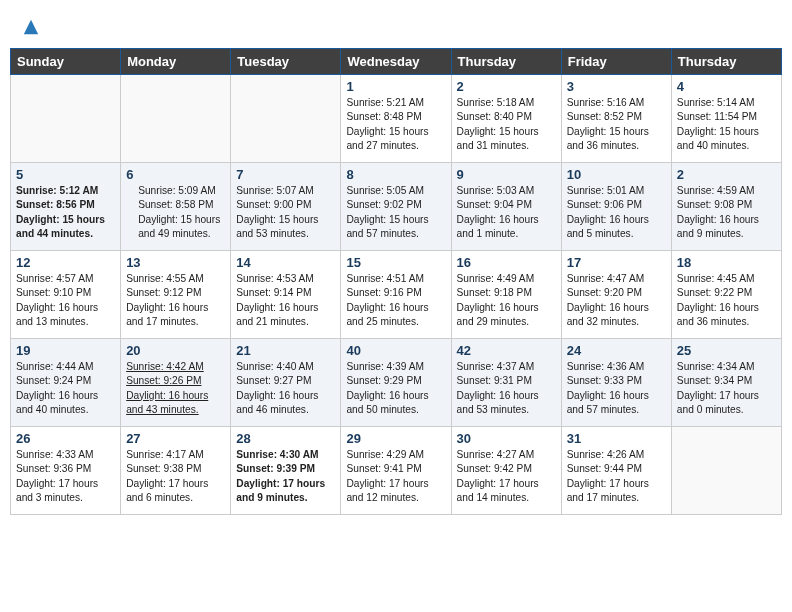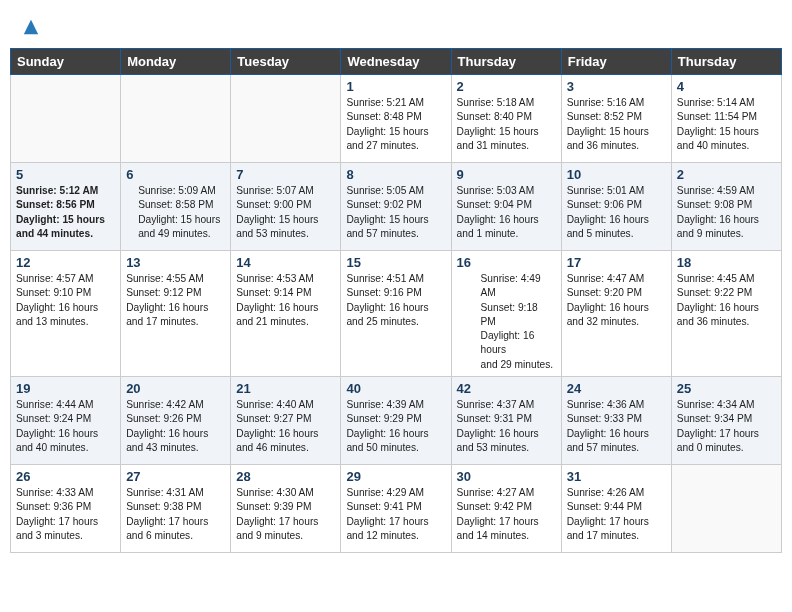--- a/index.html
+++ b/index.html
@@ -233,21 +233,21 @@
         </td>
         <td>
           <span class="day-number">15</span>
           <div class="day-detail" style="white-space: pre-line;">Sunrise: 4:51 AM
 Sunset: 9:16 PM
 Daylight: 16 hours
 and 25 minutes.</div>
         </td>
         <td>
           <span class="day-number">16</span>
-          <div class="day-detail" style="white-space: pre-line; margin-left: 24px;">Sunrise: 4:49 AM
+          <div class="day-detail" style="white-space: pre-line;">Sunrise: 4:49 AM
 Sunset: 9:18 PM
 Daylight: 16 hours
 and 29 minutes.</div>
         </td>
         <td>
           <span class="day-number">17</span>
           <div class="day-detail" style="white-space: pre-line;">Sunrise: 4:47 AM
 Sunset: 9:20 PM
 Daylight: 16 hours
 and 32 minutes.</div>
@@ -263,21 +263,21 @@
       <tr class="row-even">
         <td>
           <span class="day-number">19</span>
           <div class="day-detail" style="white-space: pre-line;">Sunrise: 4:44 AM
 Sunset: 9:24 PM
 Daylight: 16 hours
 and 40 minutes.</div>
         </td>
         <td>
           <span class="day-number">20</span>
-          <div class="day-detail" style="white-space: pre-line;">Sunrise: 4:42 AM
+          <div class="day-detail" style="white-space: pre-line; text-decoration: underline;">Sunrise: 4:42 AM
 Sunset: 9:26 PM
 Daylight: 16 hours
 and 43 minutes.</div>
         </td>
         <td>
           <span class="day-number">21</span>
           <div class="day-detail" style="white-space: pre-line;">Sunrise: 4:40 AM
 Sunset: 9:27 PM
 Daylight: 16 hours
 and 46 minutes.</div>
@@ -314,28 +314,28 @@
       <tr>
         <td>
           <span class="day-number">26</span>
           <div class="day-detail" style="white-space: pre-line;">Sunrise: 4:33 AM
 Sunset: 9:36 PM
 Daylight: 17 hours
 and 3 minutes.</div>
         </td>
         <td>
           <span class="day-number">27</span>
-          <div class="day-detail" style="white-space: pre-line;">Sunrise: 4:31 AM
+          <div class="day-detail" style="white-space: pre-line;">Sunrise: 4:17 AM
 Sunset: 9:38 PM
 Daylight: 17 hours
 and 6 minutes.</div>
         </td>
         <td>
           <span class="day-number">28</span>
-          <div class="day-detail" style="white-space: pre-line;">Sunrise: 4:30 AM
+          <div class="day-detail" style="white-space: pre-line; font-weight: bold;">Sunrise: 4:30 AM
 Sunset: 9:39 PM
 Daylight: 17 hours
 and 9 minutes.</div>
         </td>
         <td>
           <span class="day-number">29</span>
           <div class="day-detail" style="white-space: pre-line;">Sunrise: 4:29 AM
 Sunset: 9:41 PM
 Daylight: 17 hours
 and 12 minutes.</div>

